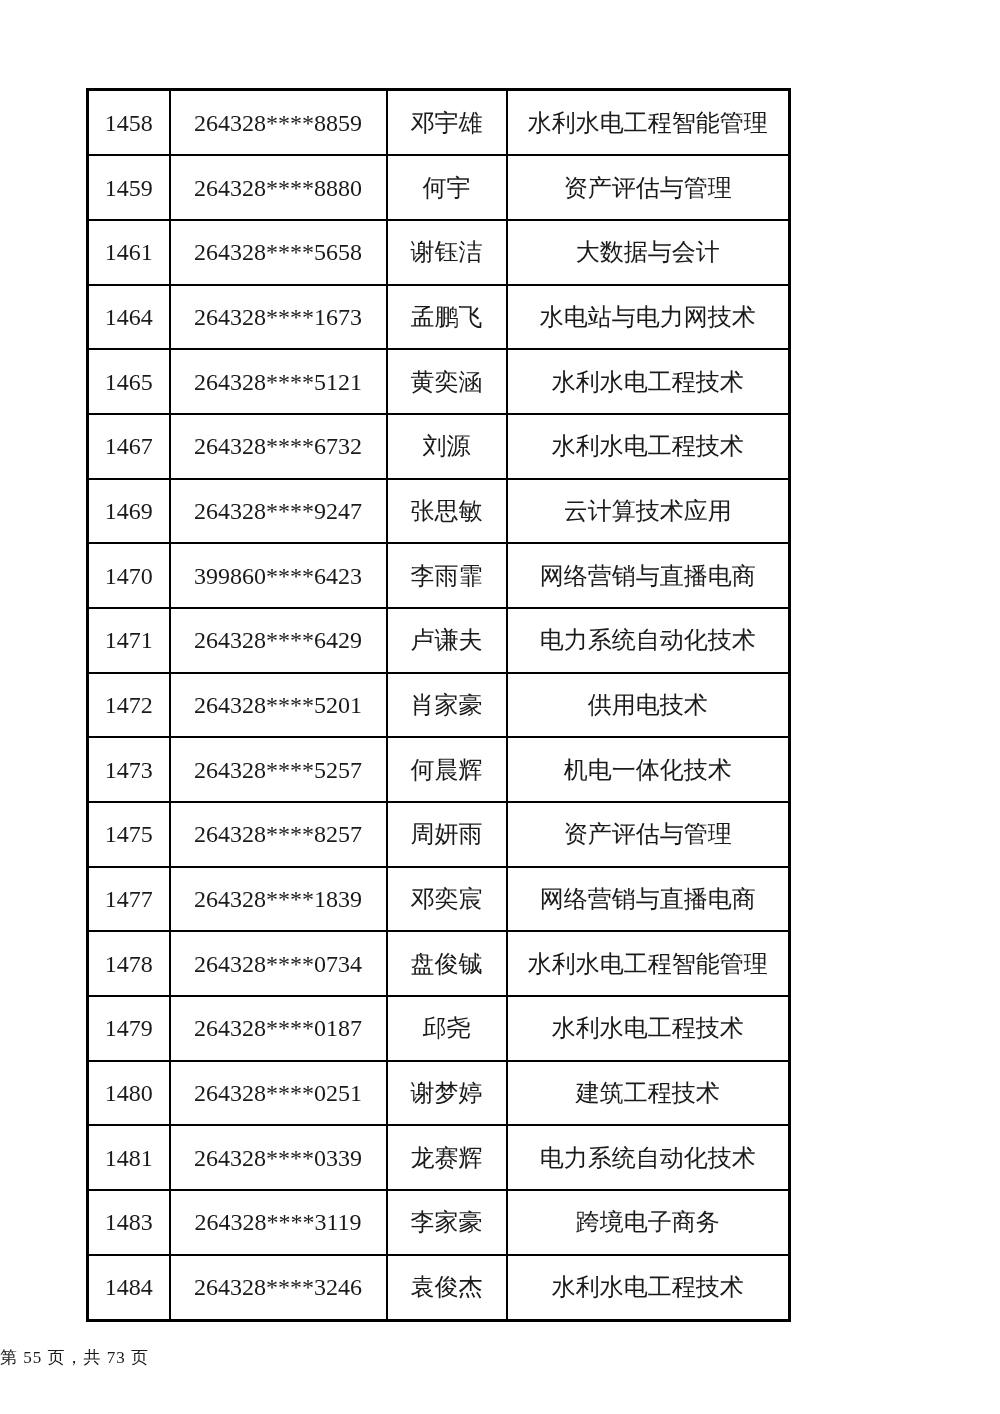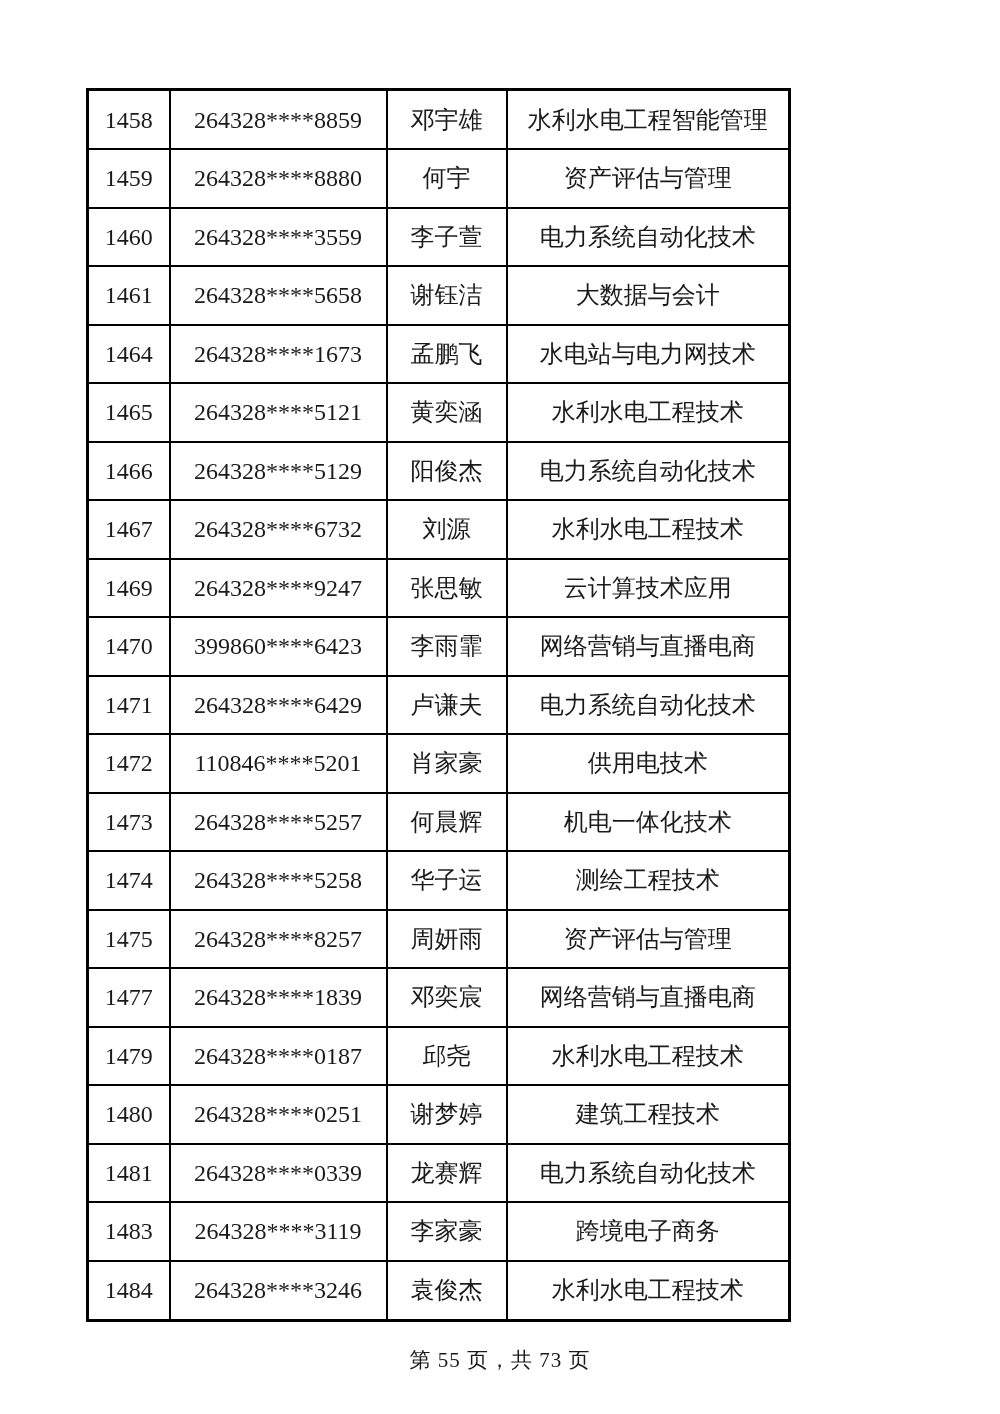--- a/index.html
+++ b/index.html
@@ -42,22 +42,22 @@
     padding: 0;
     white-space: nowrap;
     overflow: hidden;
     color: #1a1a1a;
   }
   .page-footer {
     position: absolute;
     left: 0;
     top: 1346px;
     width: 1000px;
-    text-align: center;
-    font-size: 21px;
+    text-align: left;
+    font-size: 17px;
     color: #1a1a1a;
     letter-spacing: 1px;
   }
 </style>
 </head>
 <body>
 
 <div class="page">
 
   <table class="roster">
@@ -74,48 +74,36 @@
           <td>邓宇雄</td>
           <td>水利水电工程智能管理</td>
         </tr>
         <tr>
           <td>1459</td>
           <td>264328****8880</td>
           <td>何宇</td>
           <td>资产评估与管理</td>
         </tr>
         <tr>
-          <td>1460</td>
-          <td>264328****3559</td>
-          <td>李子萱</td>
-          <td>电力系统自动化技术</td>
-        </tr>
-        <tr>
           <td>1461</td>
           <td>264328****5658</td>
           <td>谢钰洁</td>
           <td>大数据与会计</td>
         </tr>
         <tr>
           <td>1464</td>
           <td>264328****1673</td>
           <td>孟鹏飞</td>
           <td>水电站与电力网技术</td>
         </tr>
         <tr>
           <td>1465</td>
           <td>264328****5121</td>
           <td>黄奕涵</td>
           <td>水利水电工程技术</td>
-        </tr>
-        <tr>
-          <td>1466</td>
-          <td>264328****5129</td>
-          <td>阳俊杰</td>
-          <td>电力系统自动化技术</td>
         </tr>
         <tr>
           <td>1467</td>
           <td>264328****6732</td>
           <td>刘源</td>
           <td>水利水电工程技术</td>
         </tr>
         <tr>
           <td>1469</td>
           <td>264328****9247</td>
@@ -129,47 +117,47 @@
           <td>网络营销与直播电商</td>
         </tr>
         <tr>
           <td>1471</td>
           <td>264328****6429</td>
           <td>卢谦夫</td>
           <td>电力系统自动化技术</td>
         </tr>
         <tr>
           <td>1472</td>
-          <td>110846****5201</td>
+          <td>264328****5201</td>
           <td>肖家豪</td>
           <td>供用电技术</td>
         </tr>
         <tr>
           <td>1473</td>
           <td>264328****5257</td>
           <td>何晨辉</td>
           <td>机电一体化技术</td>
-        </tr>
-        <tr>
-          <td>1474</td>
-          <td>264328****5258</td>
-          <td>华子运</td>
-          <td>测绘工程技术</td>
         </tr>
         <tr>
           <td>1475</td>
           <td>264328****8257</td>
           <td>周妍雨</td>
           <td>资产评估与管理</td>
         </tr>
         <tr>
           <td>1477</td>
           <td>264328****1839</td>
           <td>邓奕宸</td>
           <td>网络营销与直播电商</td>
+        </tr>
+        <tr>
+          <td>1478</td>
+          <td>264328****0734</td>
+          <td>盘俊铖</td>
+          <td>水利水电工程智能管理</td>
         </tr>
         <tr>
           <td>1479</td>
           <td>264328****0187</td>
           <td>邱尧</td>
           <td>水利水电工程技术</td>
         </tr>
         <tr>
           <td>1480</td>
           <td>264328****0251</td>

